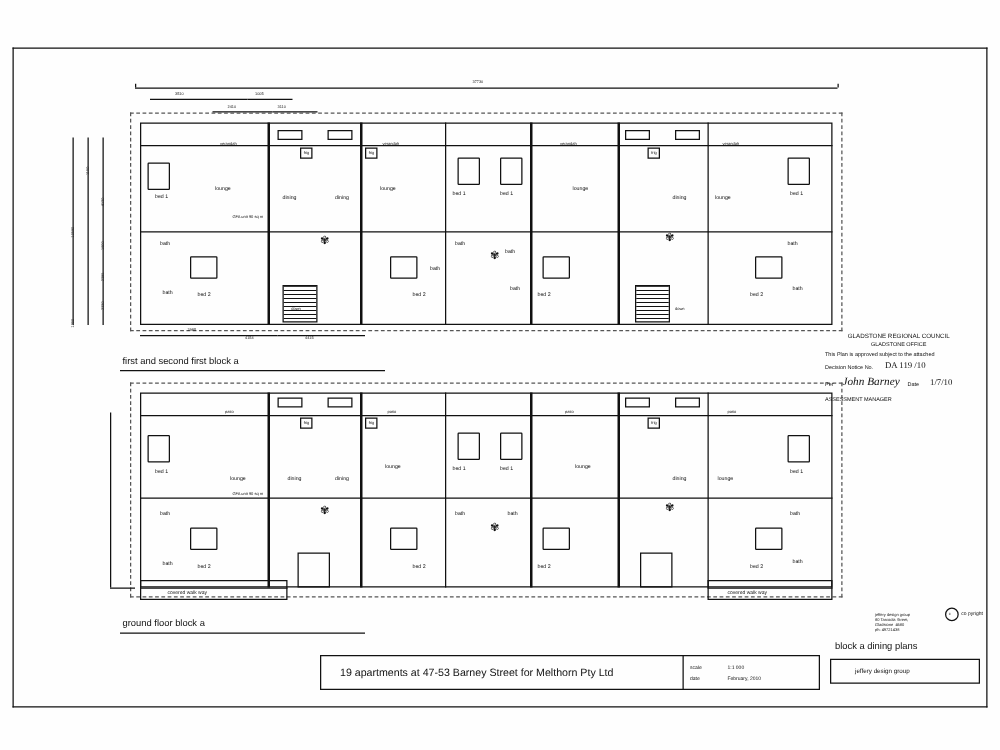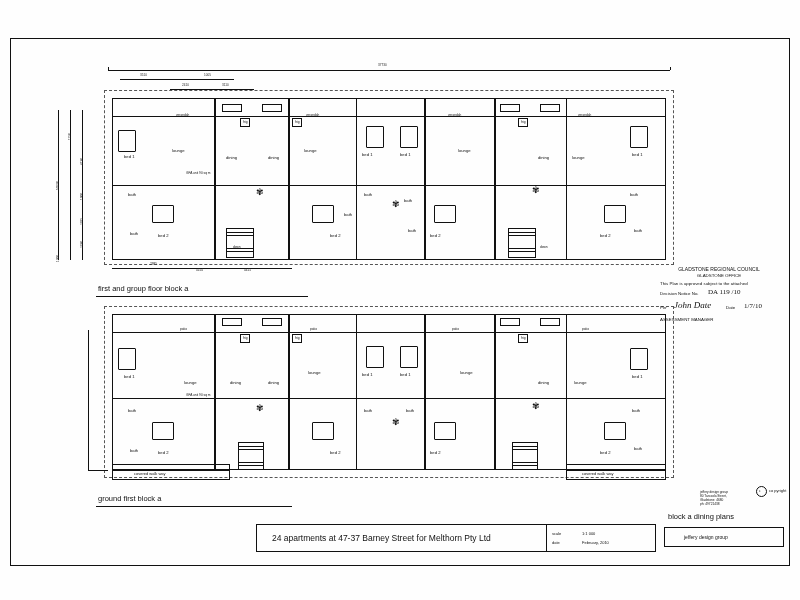--- a/index.html
+++ b/index.html
@@ -143,21 +143,21 @@
     <div class="plant" style="left:256px;top:188px;">✾</div>
     <div class="plant" style="left:392px;top:200px;">✾</div>
     <div class="plant" style="left:532px;top:186px;">✾</div>
 
     <div class="dimline" style="left:112px;top:268px;width:110px;"></div>
     <div class="dimline" style="left:222px;top:268px;width:70px;"></div>
     <div class="t dim" style="left:150px;top:262px;">2985</div>
     <div class="t dim" style="left:196px;top:268px;">4154</div>
     <div class="t dim" style="left:244px;top:268px;">4415</div>
 
-    <div class="t title2" style="left:98px;top:284px;">first and group  floor block a</div>
+    <div class="t title2" style="left:98px;top:284px;">first and second  first block a</div>
     <div class="ln" style="left:96px;top:296px;width:212px;height:0.8px;"></div>
   </div>
 
   <div>
 
     <div class="dash" style="left:104px;top:306px;width:570px;height:172px;"></div>
     <div class="box" style="left:112px;top:314px;width:554px;height:156px;border-width:1.4px;"></div>
 
     <div class="wall" style="left:214px;top:314px;width:1.6px;height:156px;"></div>
     <div class="wall" style="left:288px;top:314px;width:1.6px;height:156px;"></div>
@@ -228,44 +228,44 @@
     <div class="ln" style="left:112px;top:470px;width:118px;height:0.7px;"></div>
     <div class="t t3" style="left:134px;top:471px;">covered walk way</div>
     <div class="t t3" style="left:582px;top:471px;">covered walk way</div>
     <div class="ln" style="left:566px;top:470px;width:100px;height:0.7px;"></div>
     <div class="box" style="left:112px;top:464px;width:118px;height:16px;"></div>
     <div class="box" style="left:566px;top:464px;width:100px;height:16px;"></div>
 
     <div class="dimlinev" style="left:88px;top:330px;width:0.6px;height:140px;"></div>
     <div class="dimline" style="left:88px;top:470px;width:20px;"></div>
 
-    <div class="t title2" style="left:98px;top:494px;">ground first block a</div>
+    <div class="t title2" style="left:98px;top:494px;">ground floor block a</div>
     <div class="ln" style="left:96px;top:506px;width:196px;height:0.8px;"></div>
   </div>
 
   <div style="position:absolute;left:660px;top:266px;width:118px;">
     <div class="t stamp" style="position:static;display:block;text-align:center;">GLADSTONE REGIONAL COUNCIL</div>
     <div class="t stampc" style="position:static;display:block;text-align:center;">GLADSTONE OFFICE</div>
     <div class="t stampc" style="position:static;display:block;margin-top:3px;">This Plan is approved subject to the attached</div>
     <div style="position:relative;height:12px;margin-top:3px;">
       <div class="t stampc" style="left:0;top:2px;">Decision Notice No.</div>
       <div class="t hand" style="left:48px;top:-1px;">DA 119 /10</div>
     </div>
     <div style="position:relative;height:16px;">
       <div class="t stampc" style="left:0;top:4px;">Per</div>
-      <div class="t sig" style="left:14px;top:-1px;">John Date</div>
+      <div class="t sig" style="left:14px;top:-1px;">John Barney</div>
       <div class="t stampc" style="left:66px;top:4px;">Date</div>
       <div class="t hand" style="left:84px;top:1px;">1/7/10</div>
     </div>
     <div class="t stampc" style="position:static;display:block;">ASSESSMENT MANAGER</div>
   </div>
 
   <div>
     <div class="box" style="left:256px;top:524px;width:400px;height:28px;"></div>
-    <div class="t title" style="left:272px;top:533px;">24 apartments at 47-37 Barney Street for Melthorn Pty Ltd</div>
+    <div class="t title" style="left:272px;top:533px;">19 apartments at 47-53 Barney Street for Melthorn Pty Ltd</div>
     <div class="ln" style="left:546px;top:524px;width:0.8px;height:28px;"></div>
     <div class="t t3" style="left:552px;top:531px;">scale</div>
     <div class="t t3" style="left:582px;top:531px;">1:1 000</div>
     <div class="t t3" style="left:552px;top:540px;">date</div>
     <div class="t t3" style="left:582px;top:540px;">February, 2010</div>
 
     <div class="t title2" style="left:668px;top:512px;">block a dining plans</div>
     <div class="box" style="left:664px;top:527px;width:120px;height:20px;"></div>
     <div class="t small" style="left:684px;top:534px;">jeffery design group</div>
 

